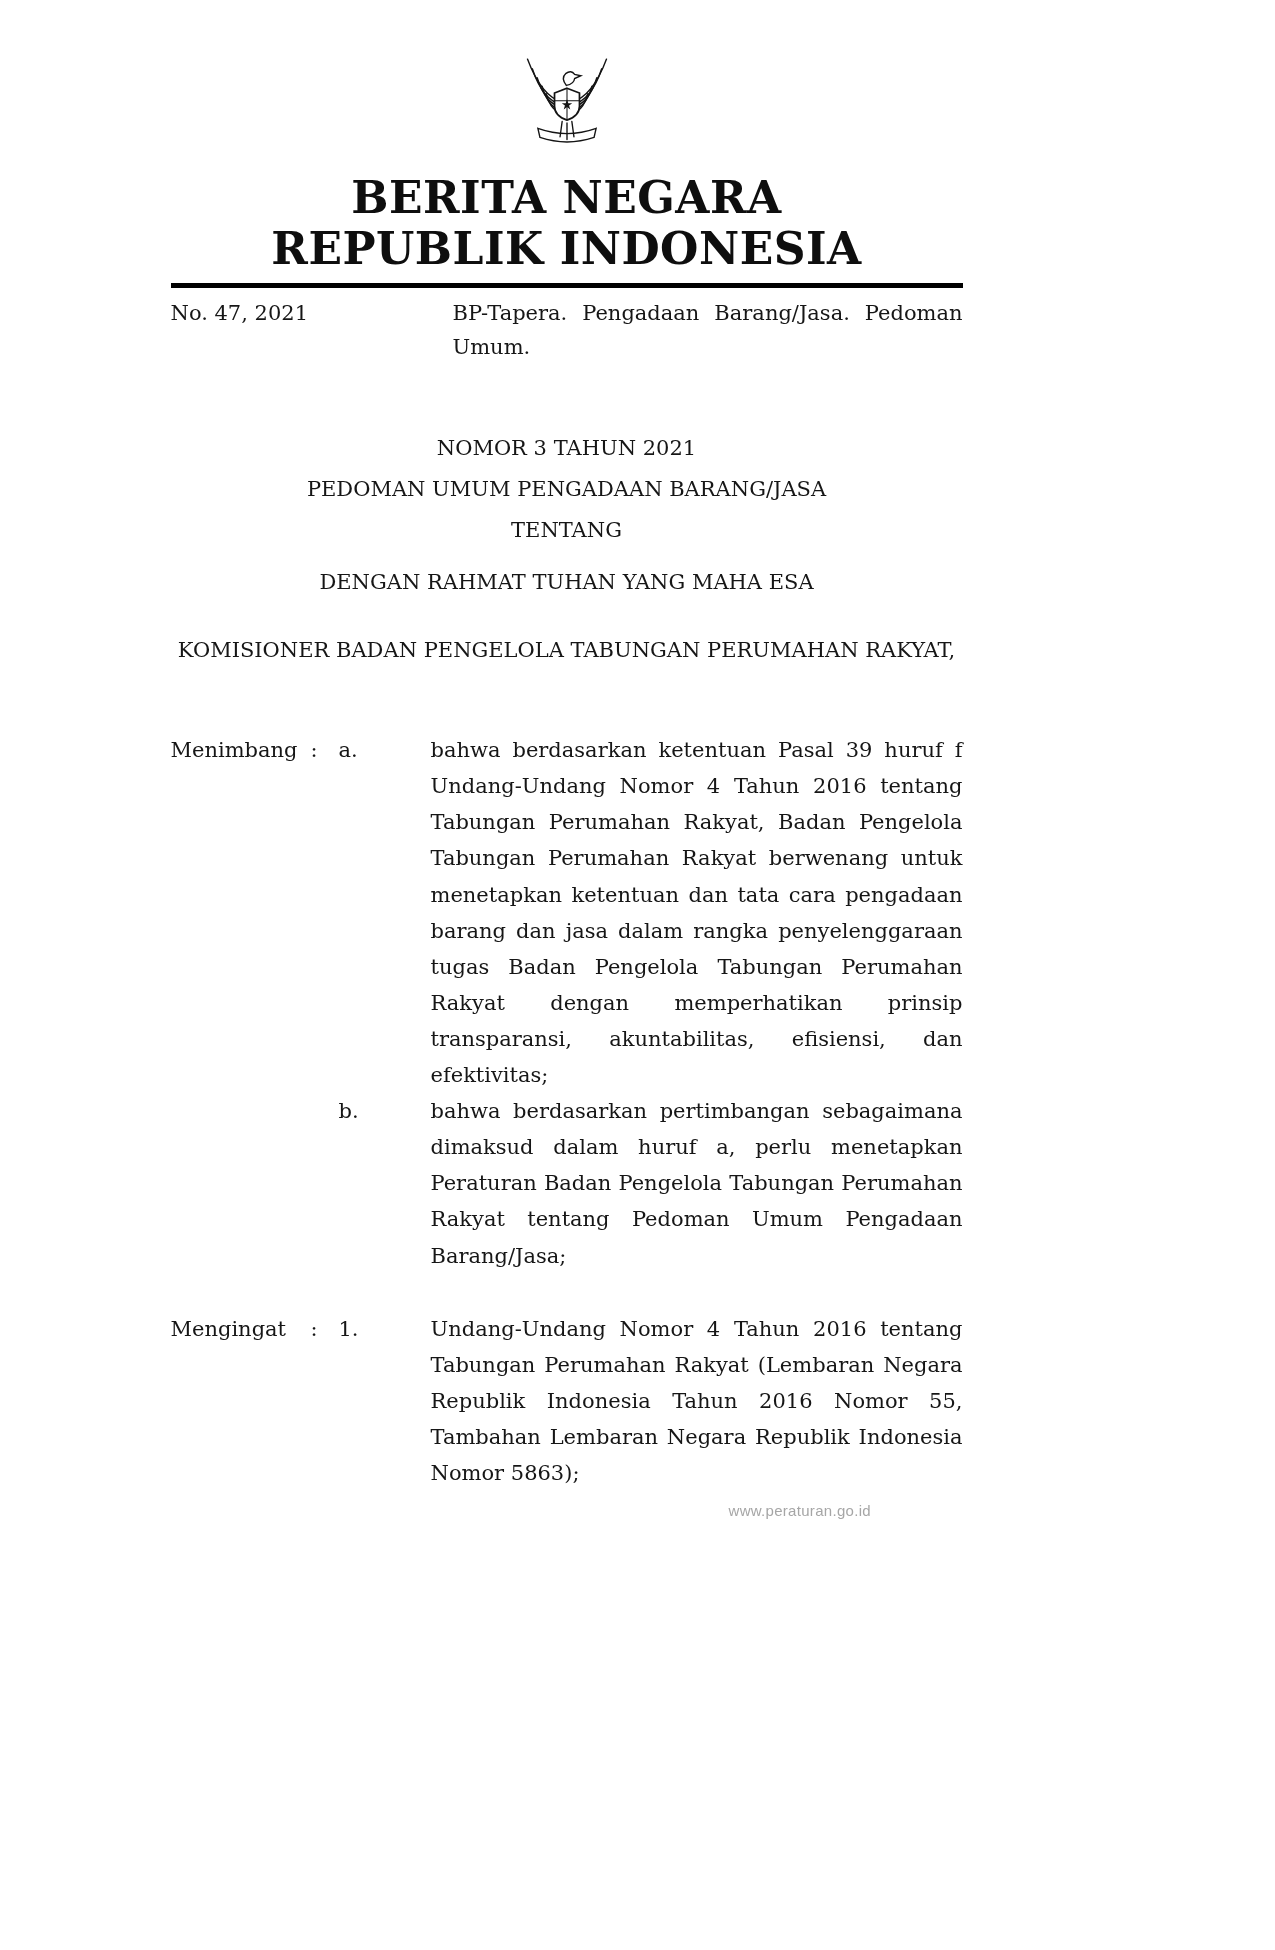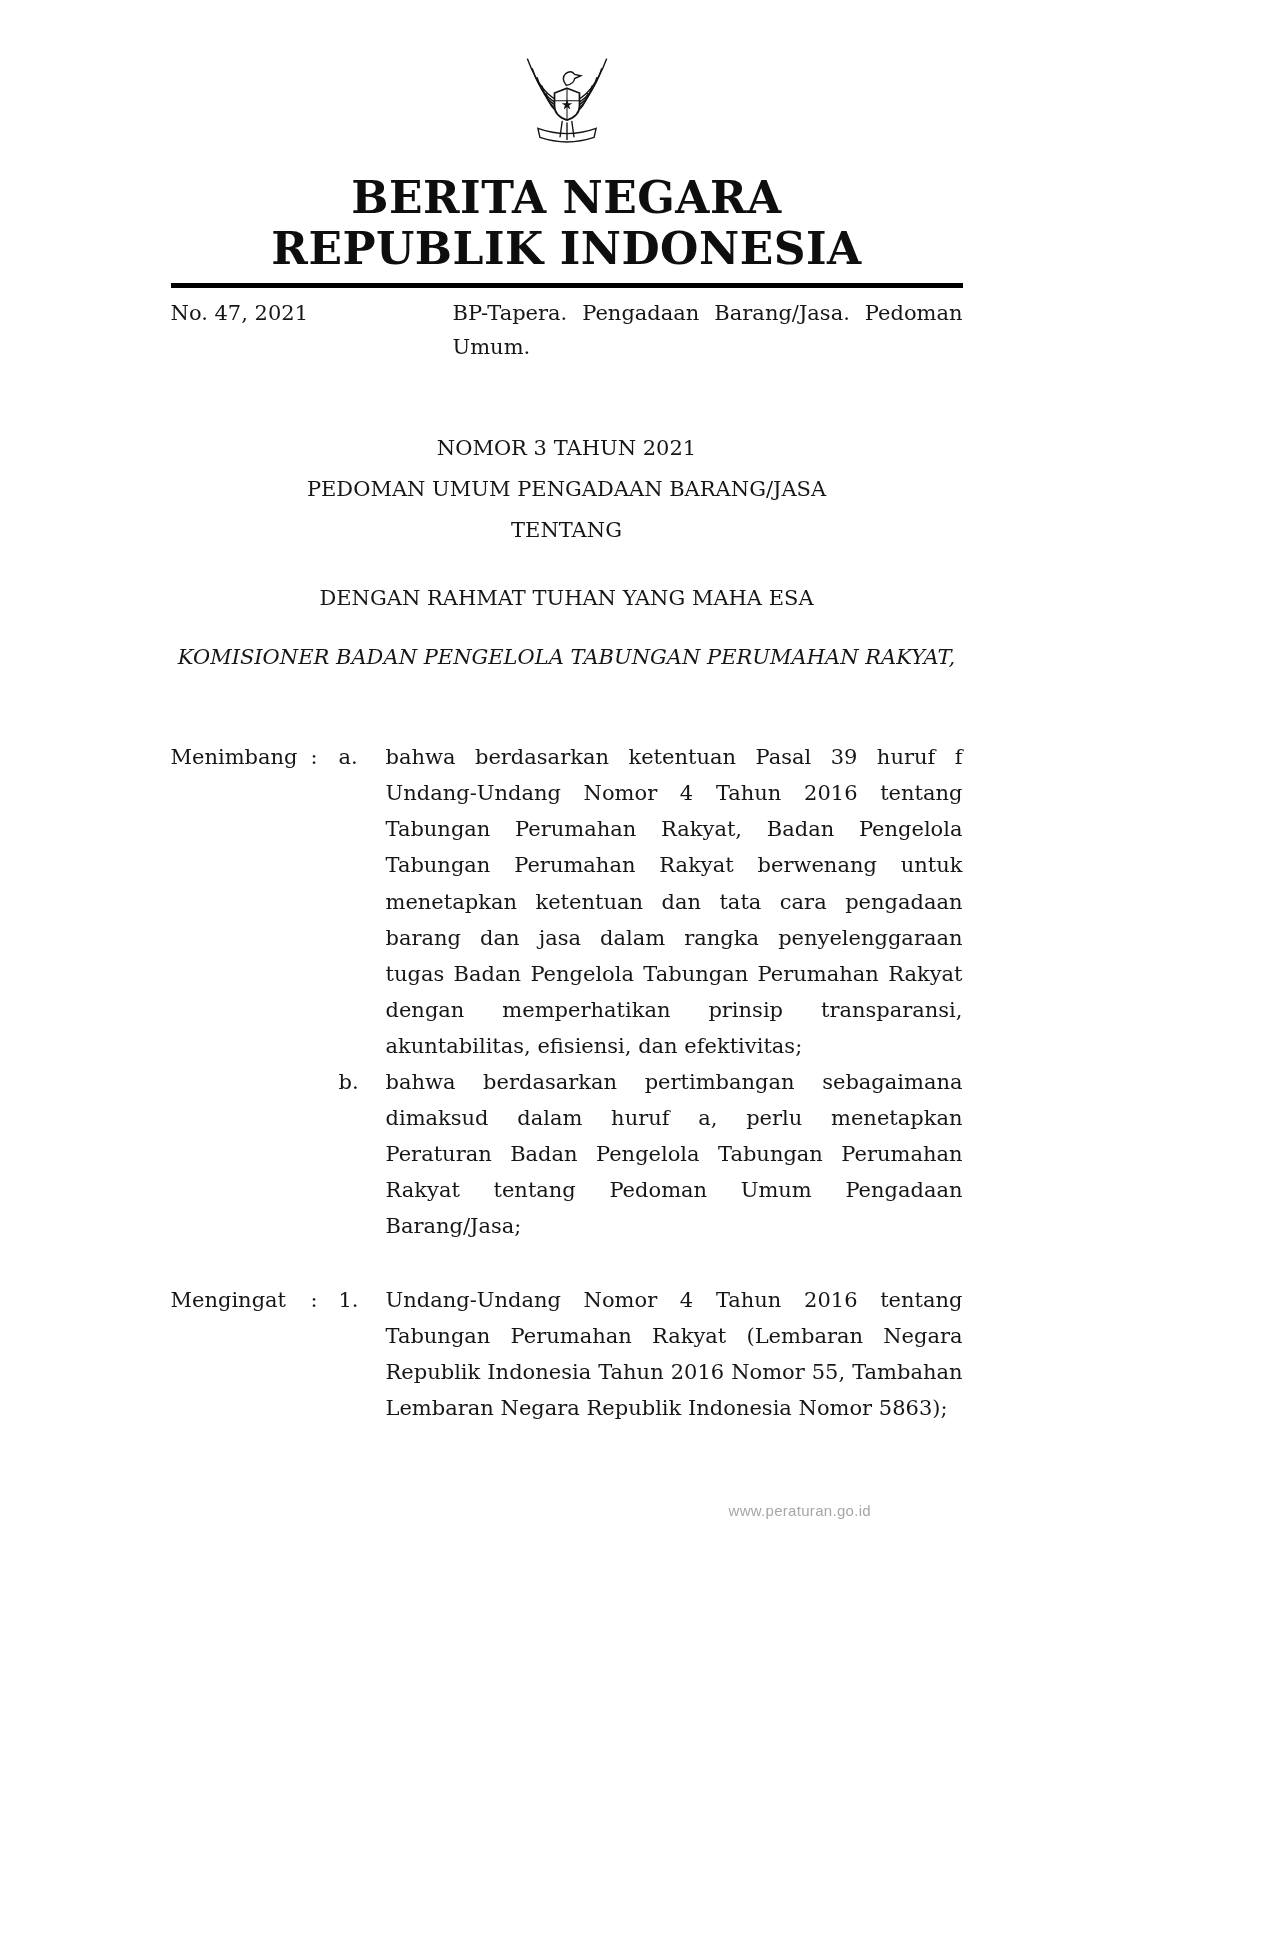--- a/index.html
+++ b/index.html
@@ -50,37 +50,38 @@
     line-height:1.6;
   }
   .issue-no { text-align:left; }
   .issue-subject { text-align:justify; }
   .title-block {
     margin-top:64px;
     text-align:center;
     font-size:21px;
   }
   .t-line { line-height:1.95; }
-  .invocation { margin-top:32px; line-height:1.5; }
-  .authority  { margin-top:27px; line-height:1.5;font-style:italic; }
+  .invocation { margin-top:16px; line-height:1.5; }
+  .authority  { margin-top:36px; line-height:1.5; }
   .clause {
     display:grid;
     grid-template-columns:140px 28px 47px 1fr;
     font-size:21px;
     line-height:1.72;
     align-items:start;
   }
   .considerations { margin-top:66px; }
   .legal-basis   { margin-top:37px; }
   .c-label { text-align:left; }
   .c-colon { text-align:left; }
   .c-marker { text-align:left; }
   .c-text {
     text-align:justify;
     margin-bottom:0;
+    margin-left:45px;
   }
   .footer-url {
     position:absolute;
     left:676px;
     top:1502px;
     font-family:"Liberation Sans",sans-serif;
     font-size:15px;
     letter-spacing:0.3px;
     color:#a6a6a6;
   }

